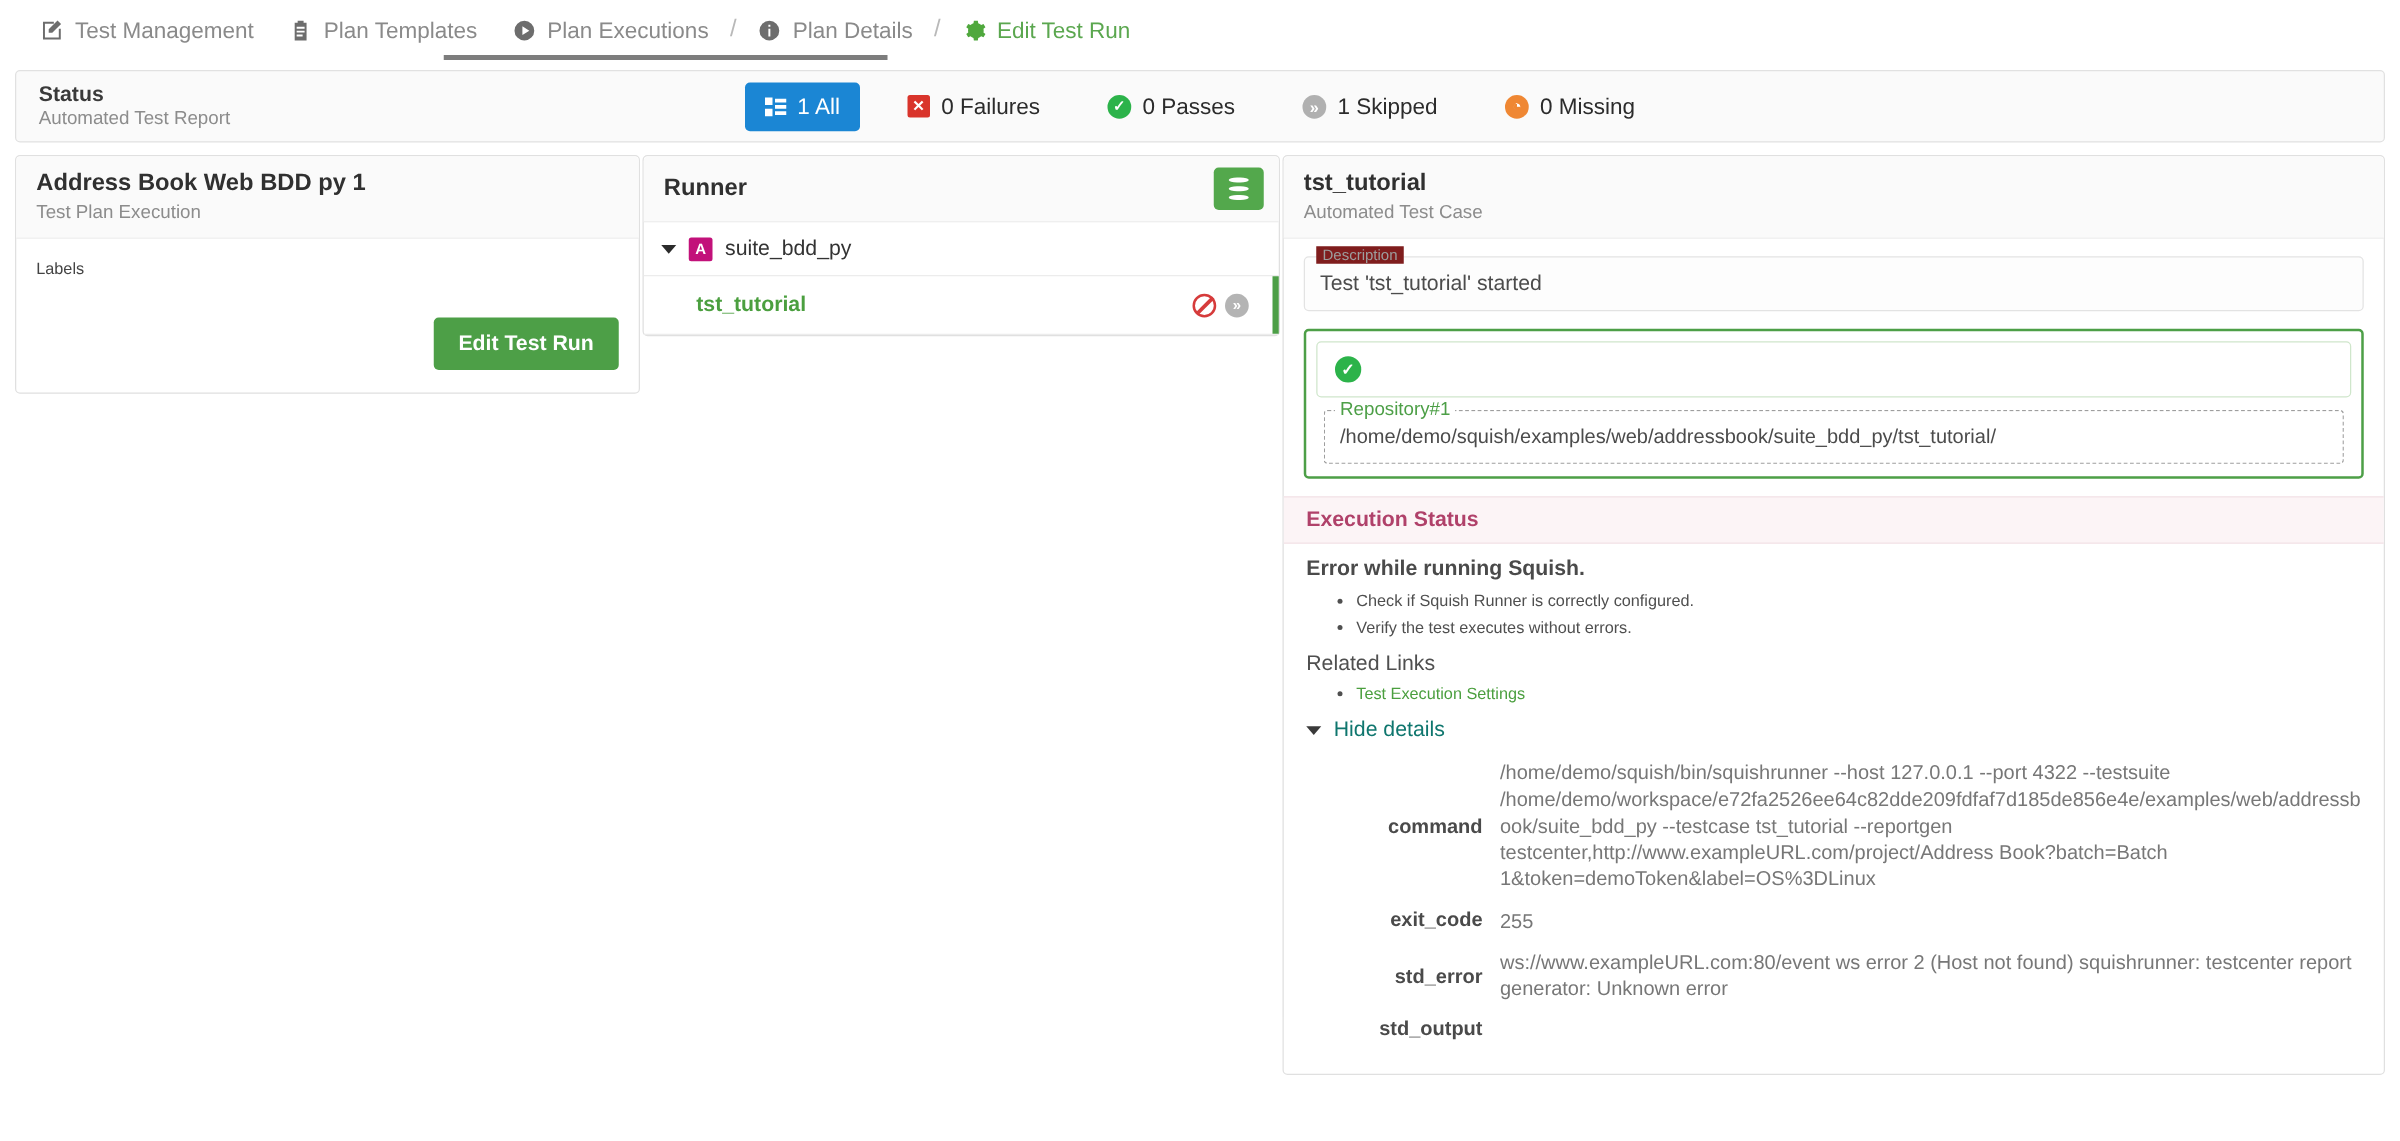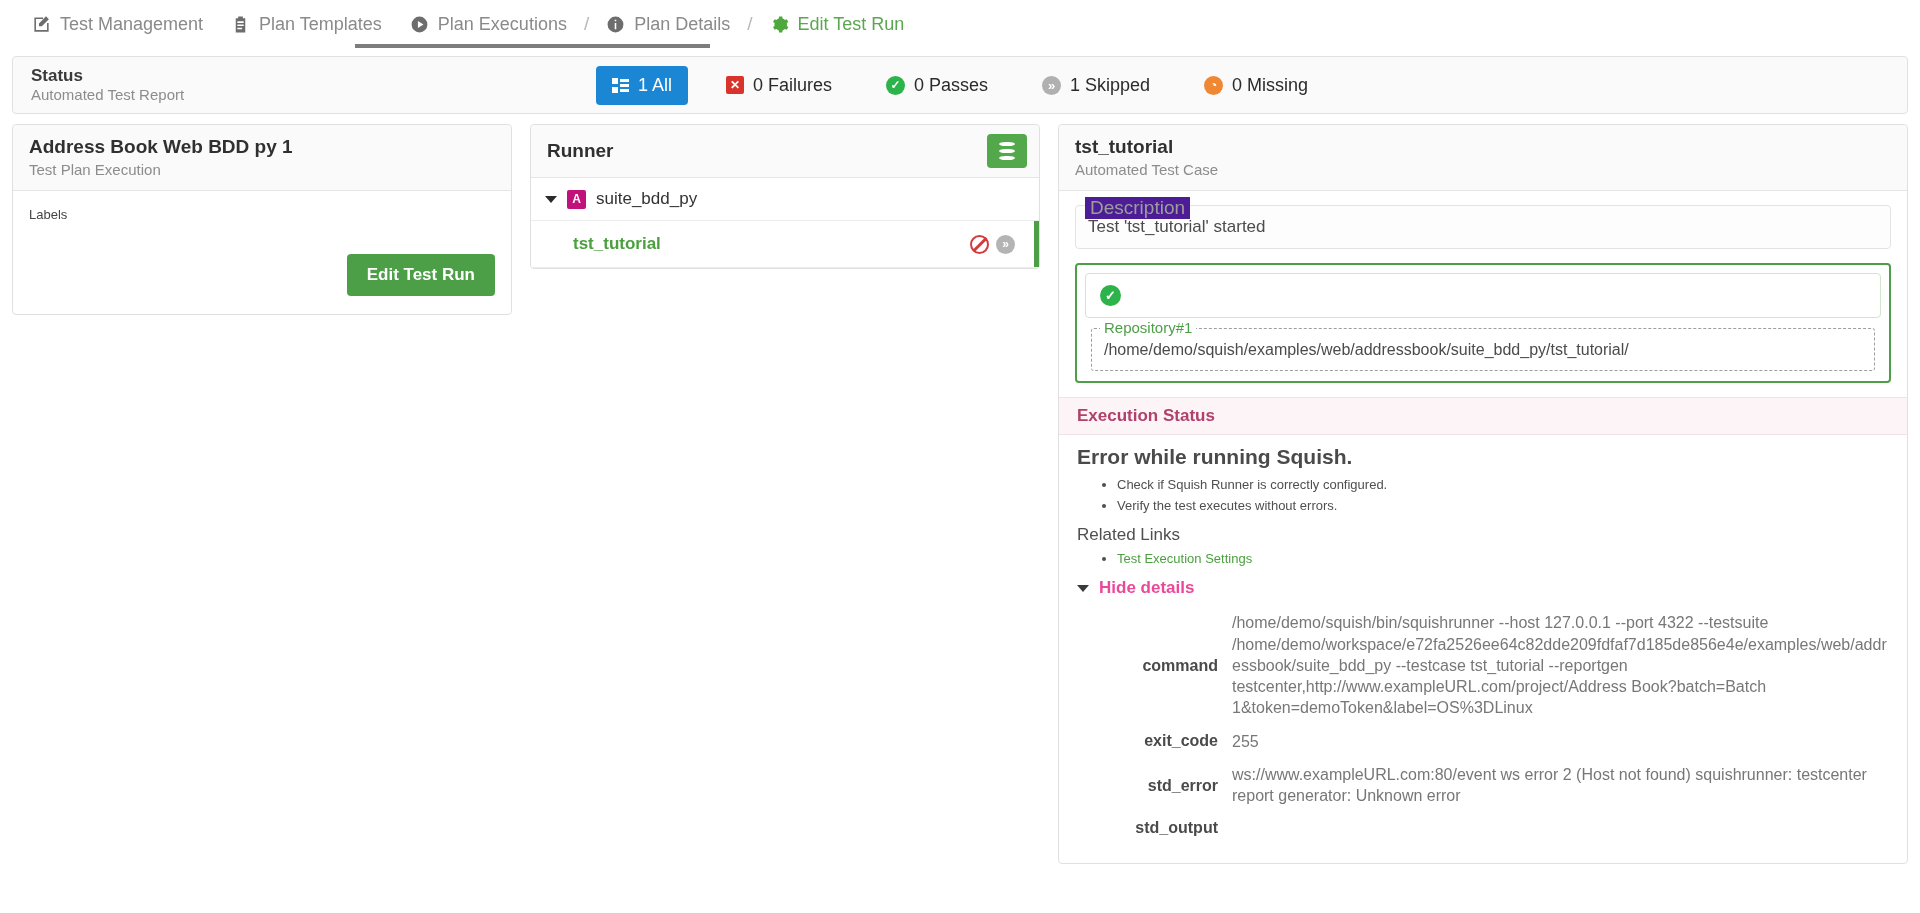--- a/index.html
+++ b/index.html
@@ -103,21 +103,21 @@
     color: #fff; font-size: 12px; font-weight: bold;
     display: flex; align-items: center; justify-content: center;
   }
   .c-green { background: #2cb34a; }
   .c-gray  { background: #b0b0b0; font-size: 13px; }
   .c-orange{ background: #ef8733; }
 
   
   .main {
     display: flex;
-    gap: 18px;
+    gap: 2px;
     padding: 10px 12px 0 12px;
     align-items: flex-start;
   }
   .card {
     border: 1px solid #e0e0e0;
     border-radius: 4px;
     background: #ffffff;
   }
   .card-head {
     background: #fafafa;
@@ -232,22 +232,22 @@
     font-size: 12px; font-weight: bold;
   }
   .row-bar { position: absolute; right: 0; top: 0; bottom: 0; width: 5px; background: #4d9f47; }
 
   
   .panel-right { flex: 1 1 auto; }
   .panel-right .body { padding: 0 0 14px 0; }
   .desc-wrap { margin: 14px 16px 0 16px; position: relative; }
   .desc-legend {
     position: absolute; top: -8px; left: 10px;
-    background: #4c1d95; padding: 0 5px;
-    font-size: 19px; color: #9d9d9d;
+    background: #7f1d1d; padding: 0 5px;
+    font-size: 12px; color: #9d9d9d;
   }
   .desc-box {
     border: 1px solid #e3e3e3;
     border-radius: 4px;
     padding: 11px 12px;
     font-size: 17px;
     color: #4c4c4c;
     background: #fdfdfd;
   }
   .ok-panel {
@@ -288,29 +288,29 @@
     margin-top: 14px;
     background: #fcf4f6;
     border-top: 1px solid #f2e2e6;
     border-bottom: 1px solid #f2e2e6;
     padding: 8px 18px;
     font-size: 17px;
     color: #b0416a;
     font-weight: 600;
   }
   .exec-body { padding: 10px 18px 0 18px; }
-  .err-line { font-weight: bold; font-size: 21px; color: #4a4a4a; margin-bottom: 8px; }
+  .err-line { font-weight: bold; font-size: 17px; color: #4a4a4a; margin-bottom: 8px; }
   ul.bul { margin: 6px 0 10px 22px; padding-left: 18px; }
   ul.bul li { font-size: 13px; color: #4f4f4f; margin: 6px 0; }
   .rel-title { font-size: 17px; color: #4f4f4f; margin-top: 12px; }
   ul.bul.links li a { color: #4b9f3f; text-decoration: none; cursor: pointer; }
   .hide-details {
     display: flex; align-items: center; gap: 10px;
     margin-top: 12px;
-    color: #ec4899; font-size: 17px; font-weight: 700;
+    color: #0f766e; font-size: 17px; font-weight: 400;
     cursor: pointer;
   }
   .tri-down-g {
     width: 0; height: 0;
     border-left: 6px solid transparent;
     border-right: 6px solid transparent;
     border-top: 7px solid #3a3a3a;
   }
 
   .dl { margin-top: 14px; }

